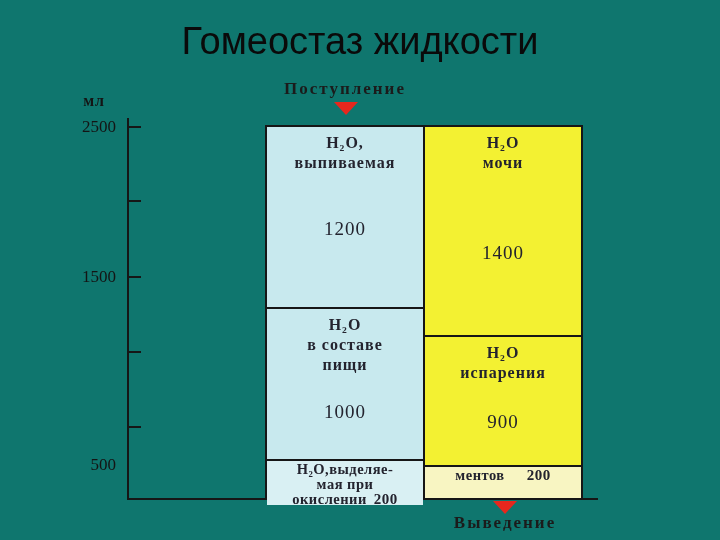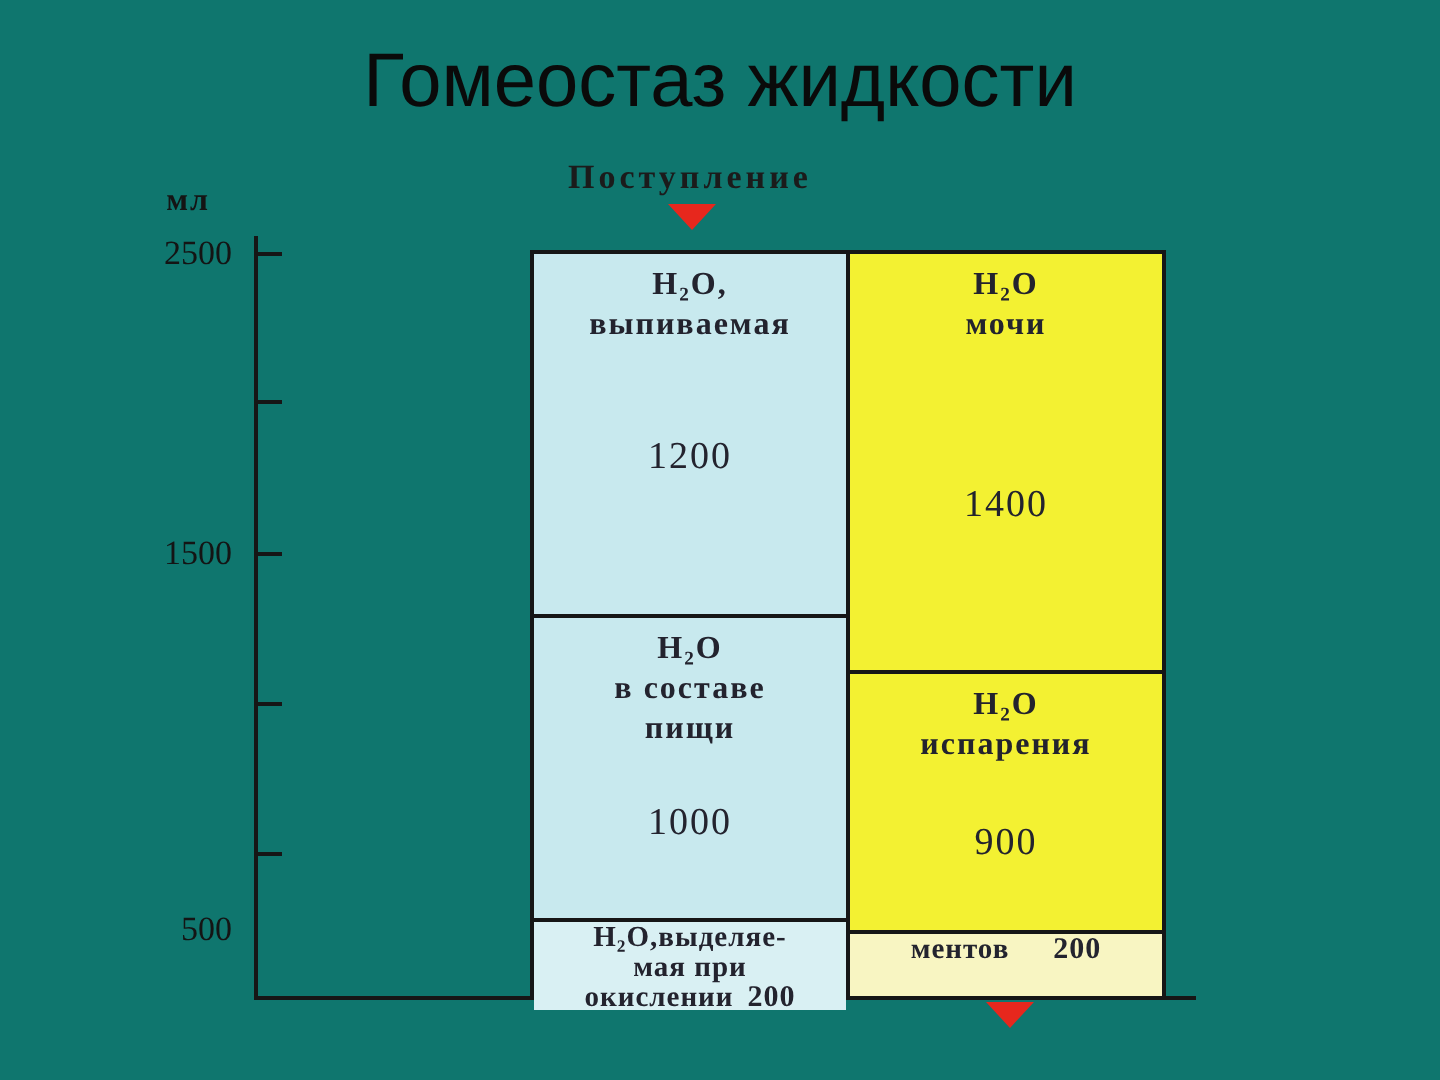--- a/index.html
+++ b/index.html
@@ -132,14 +132,15 @@
       <div class="seg-label">
         <div class="seg-row gap-lg">
           <span>ментов</span>
           <span class="inline-value">200</span>
         </div>
       </div>
     </div>
   </div>
 
   <div class="tri" id="output-arrow"></div>
+  <div class="flow-label" id="output-footer">Выведение</div>
 
 </div>
 
 </body></html>

